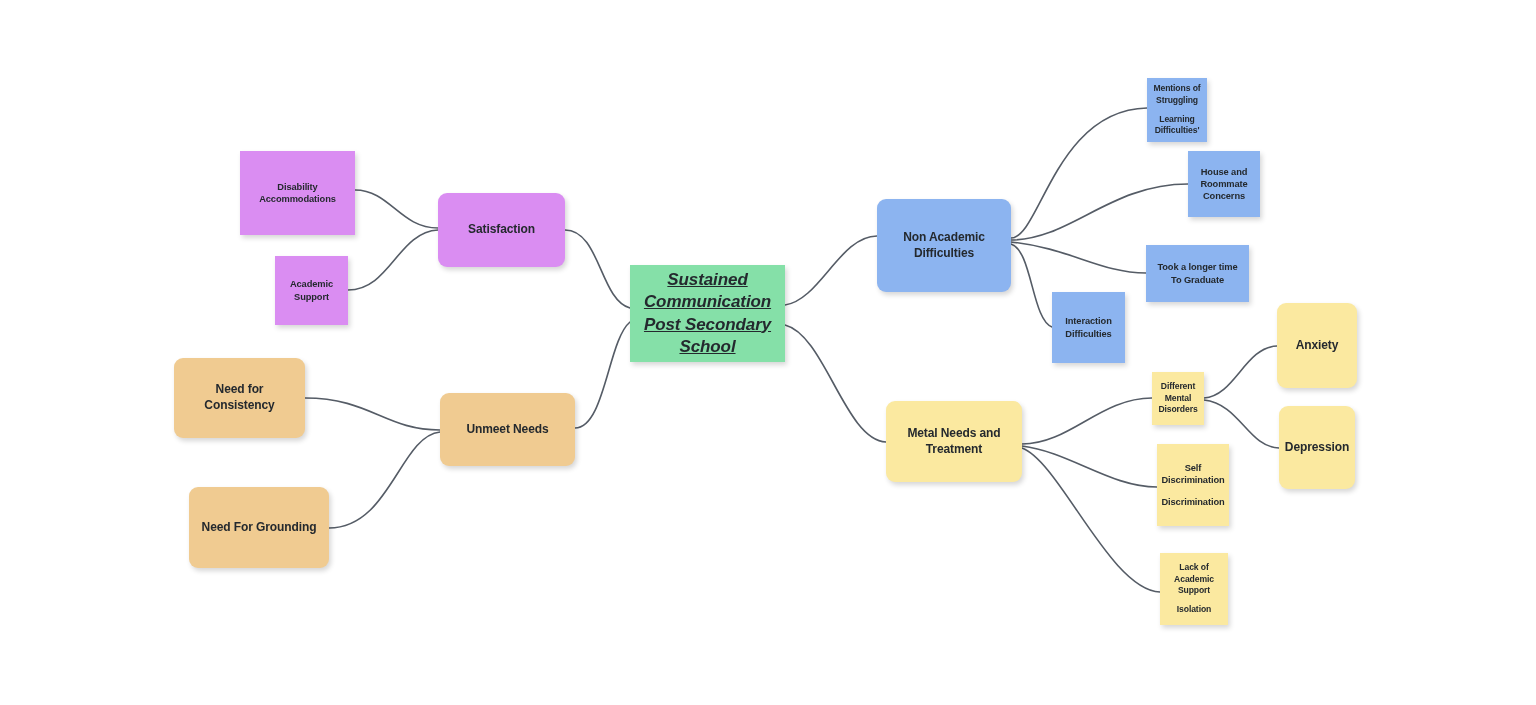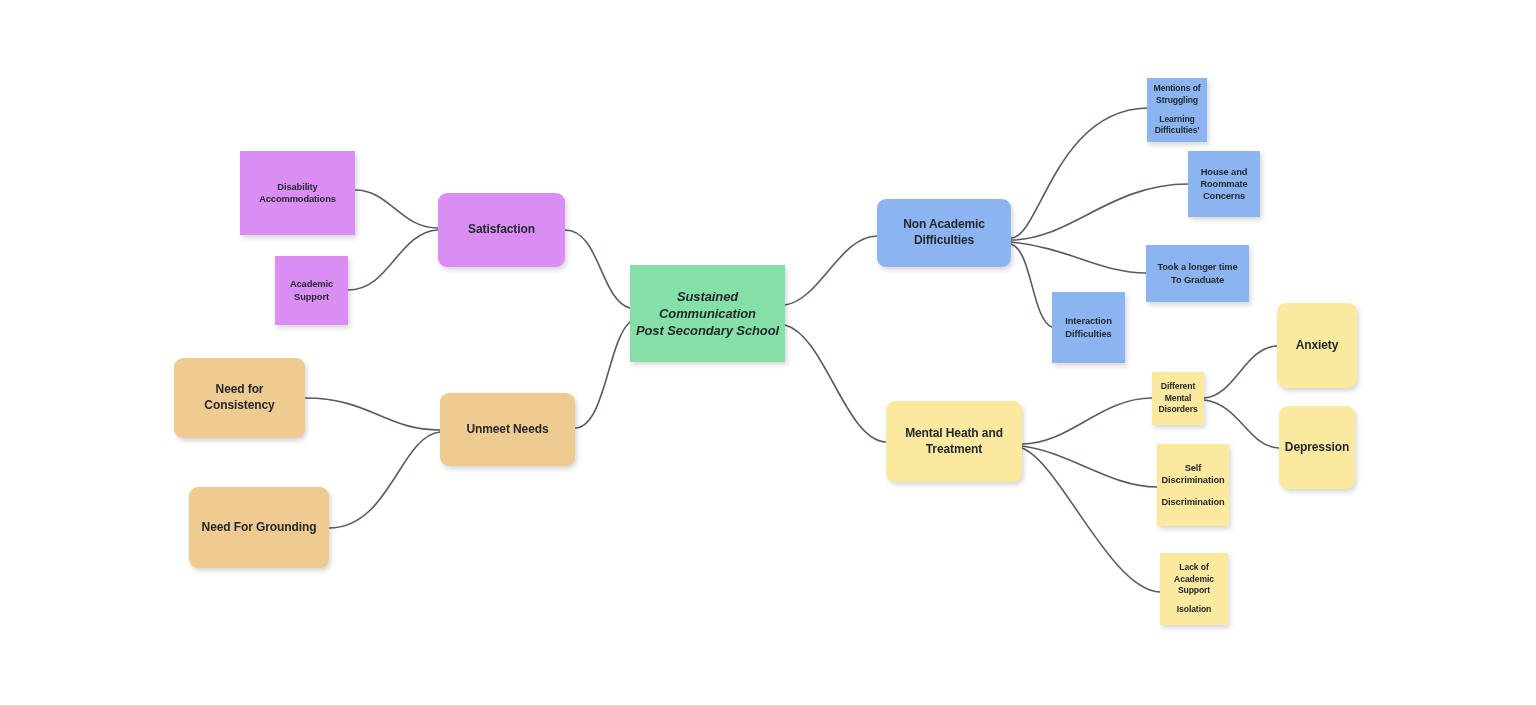--- a/index.html
+++ b/index.html
@@ -38,21 +38,21 @@
     font-weight: bold;
     line-height: 1.32;
     padding: 4px 5px;
     letter-spacing: -0.1px;
   }
   .node .line2 { margin-top: 0.95em; }
   .node.central {
     font-style: italic;
     font-weight: bold;
   }
-  .node.big   { font-size: 13px; }
+  .node.big   { font-size: 17px; text-decoration: underline; }
   .node.mid   { font-size: 12px; border-radius: 9px; }
   .node.small { font-size: 9.3px; }
   .node.tiny  { font-size: 8.6px; }
 </style>
 </head>
 <body>
 
 <div id="canvas">
 
   <svg id="edge-layer" viewBox="0 0 1536 705" xmlns="http://www.w3.org/2000/svg">
@@ -113,21 +113,21 @@
   </div>
 
   <div class="node mid" style="left:174px; top:358px; width:131px; height:80px; background:#f0cb91;">
     <span>Need for Consistency</span>
   </div>
 
   <div class="node mid" style="left:189px; top:487px; width:140px; height:81px; background:#f0cb91;">
     <span>Need For Grounding</span>
   </div>
 
-  <div class="node mid" style="left:877px; top:199px; width:134px; height:68px; background:#8cb4f0;">
+  <div class="node mid" style="left:877px; top:199px; width:134px; height:93px; background:#8cb4f0;">
     <span>Non Academic</span>
     <span>Difficulties</span>
   </div>
 
   <div class="node tiny" style="left:1147px; top:78px; width:60px; height:64px; background:#8cb4f0;">
     <span>Mentions of</span>
     <span>Struggling</span>
     <span class="line2">Learning</span>
     <span>Difficulties'</span>
   </div>
@@ -142,21 +142,21 @@
     <span>Took a longer time</span>
     <span>To Graduate</span>
   </div>
 
   <div class="node small" style="left:1052px; top:292px; width:73px; height:71px; background:#8cb4f0;">
     <span>Interaction</span>
     <span>Difficulties</span>
   </div>
 
   <div class="node mid" style="left:886px; top:401px; width:136px; height:81px; background:#fbe9a0;">
-    <span>Mental Heath and</span>
+    <span>Metal Needs and</span>
     <span>Treatment</span>
   </div>
 
   <div class="node tiny" style="left:1152px; top:372px; width:52px; height:53px; background:#fbe9a0;align-items:center;">
     <span>Different</span>
     <span>Mental</span>
     <span>Disorders</span>
   </div>
 
   <div class="node small" style="left:1157px; top:444px; width:72px; height:82px; background:#fbe9a0;">

